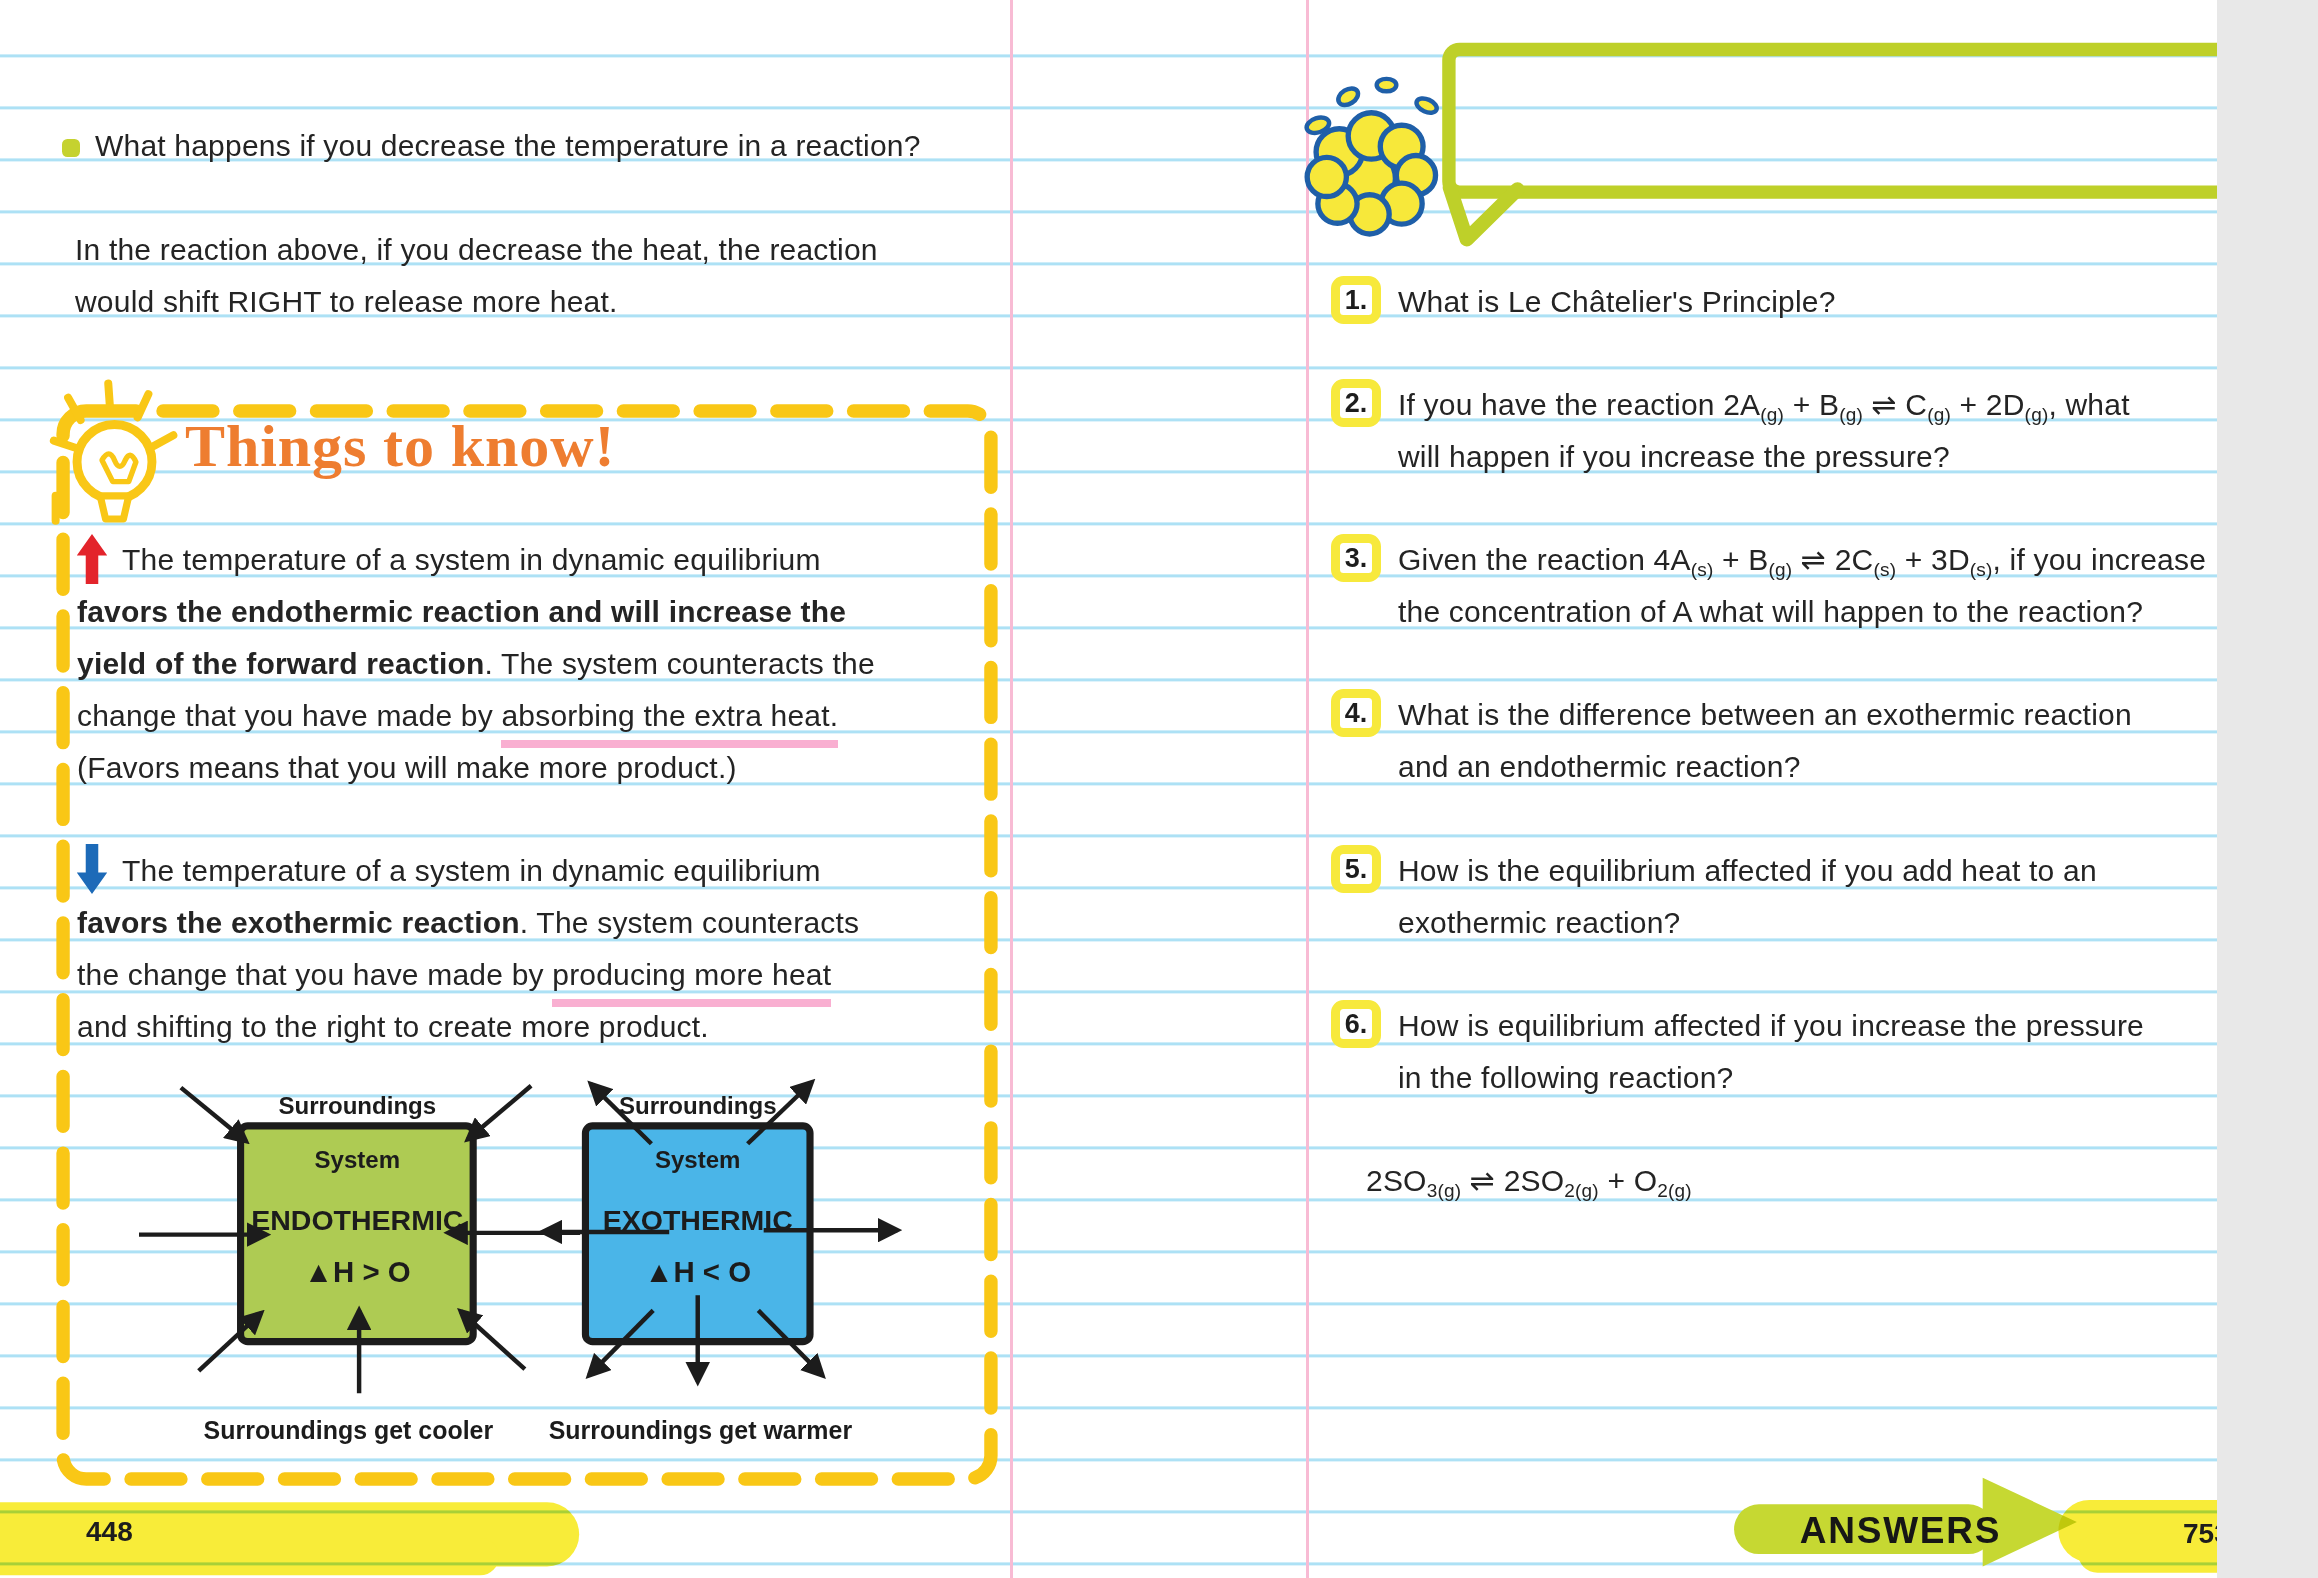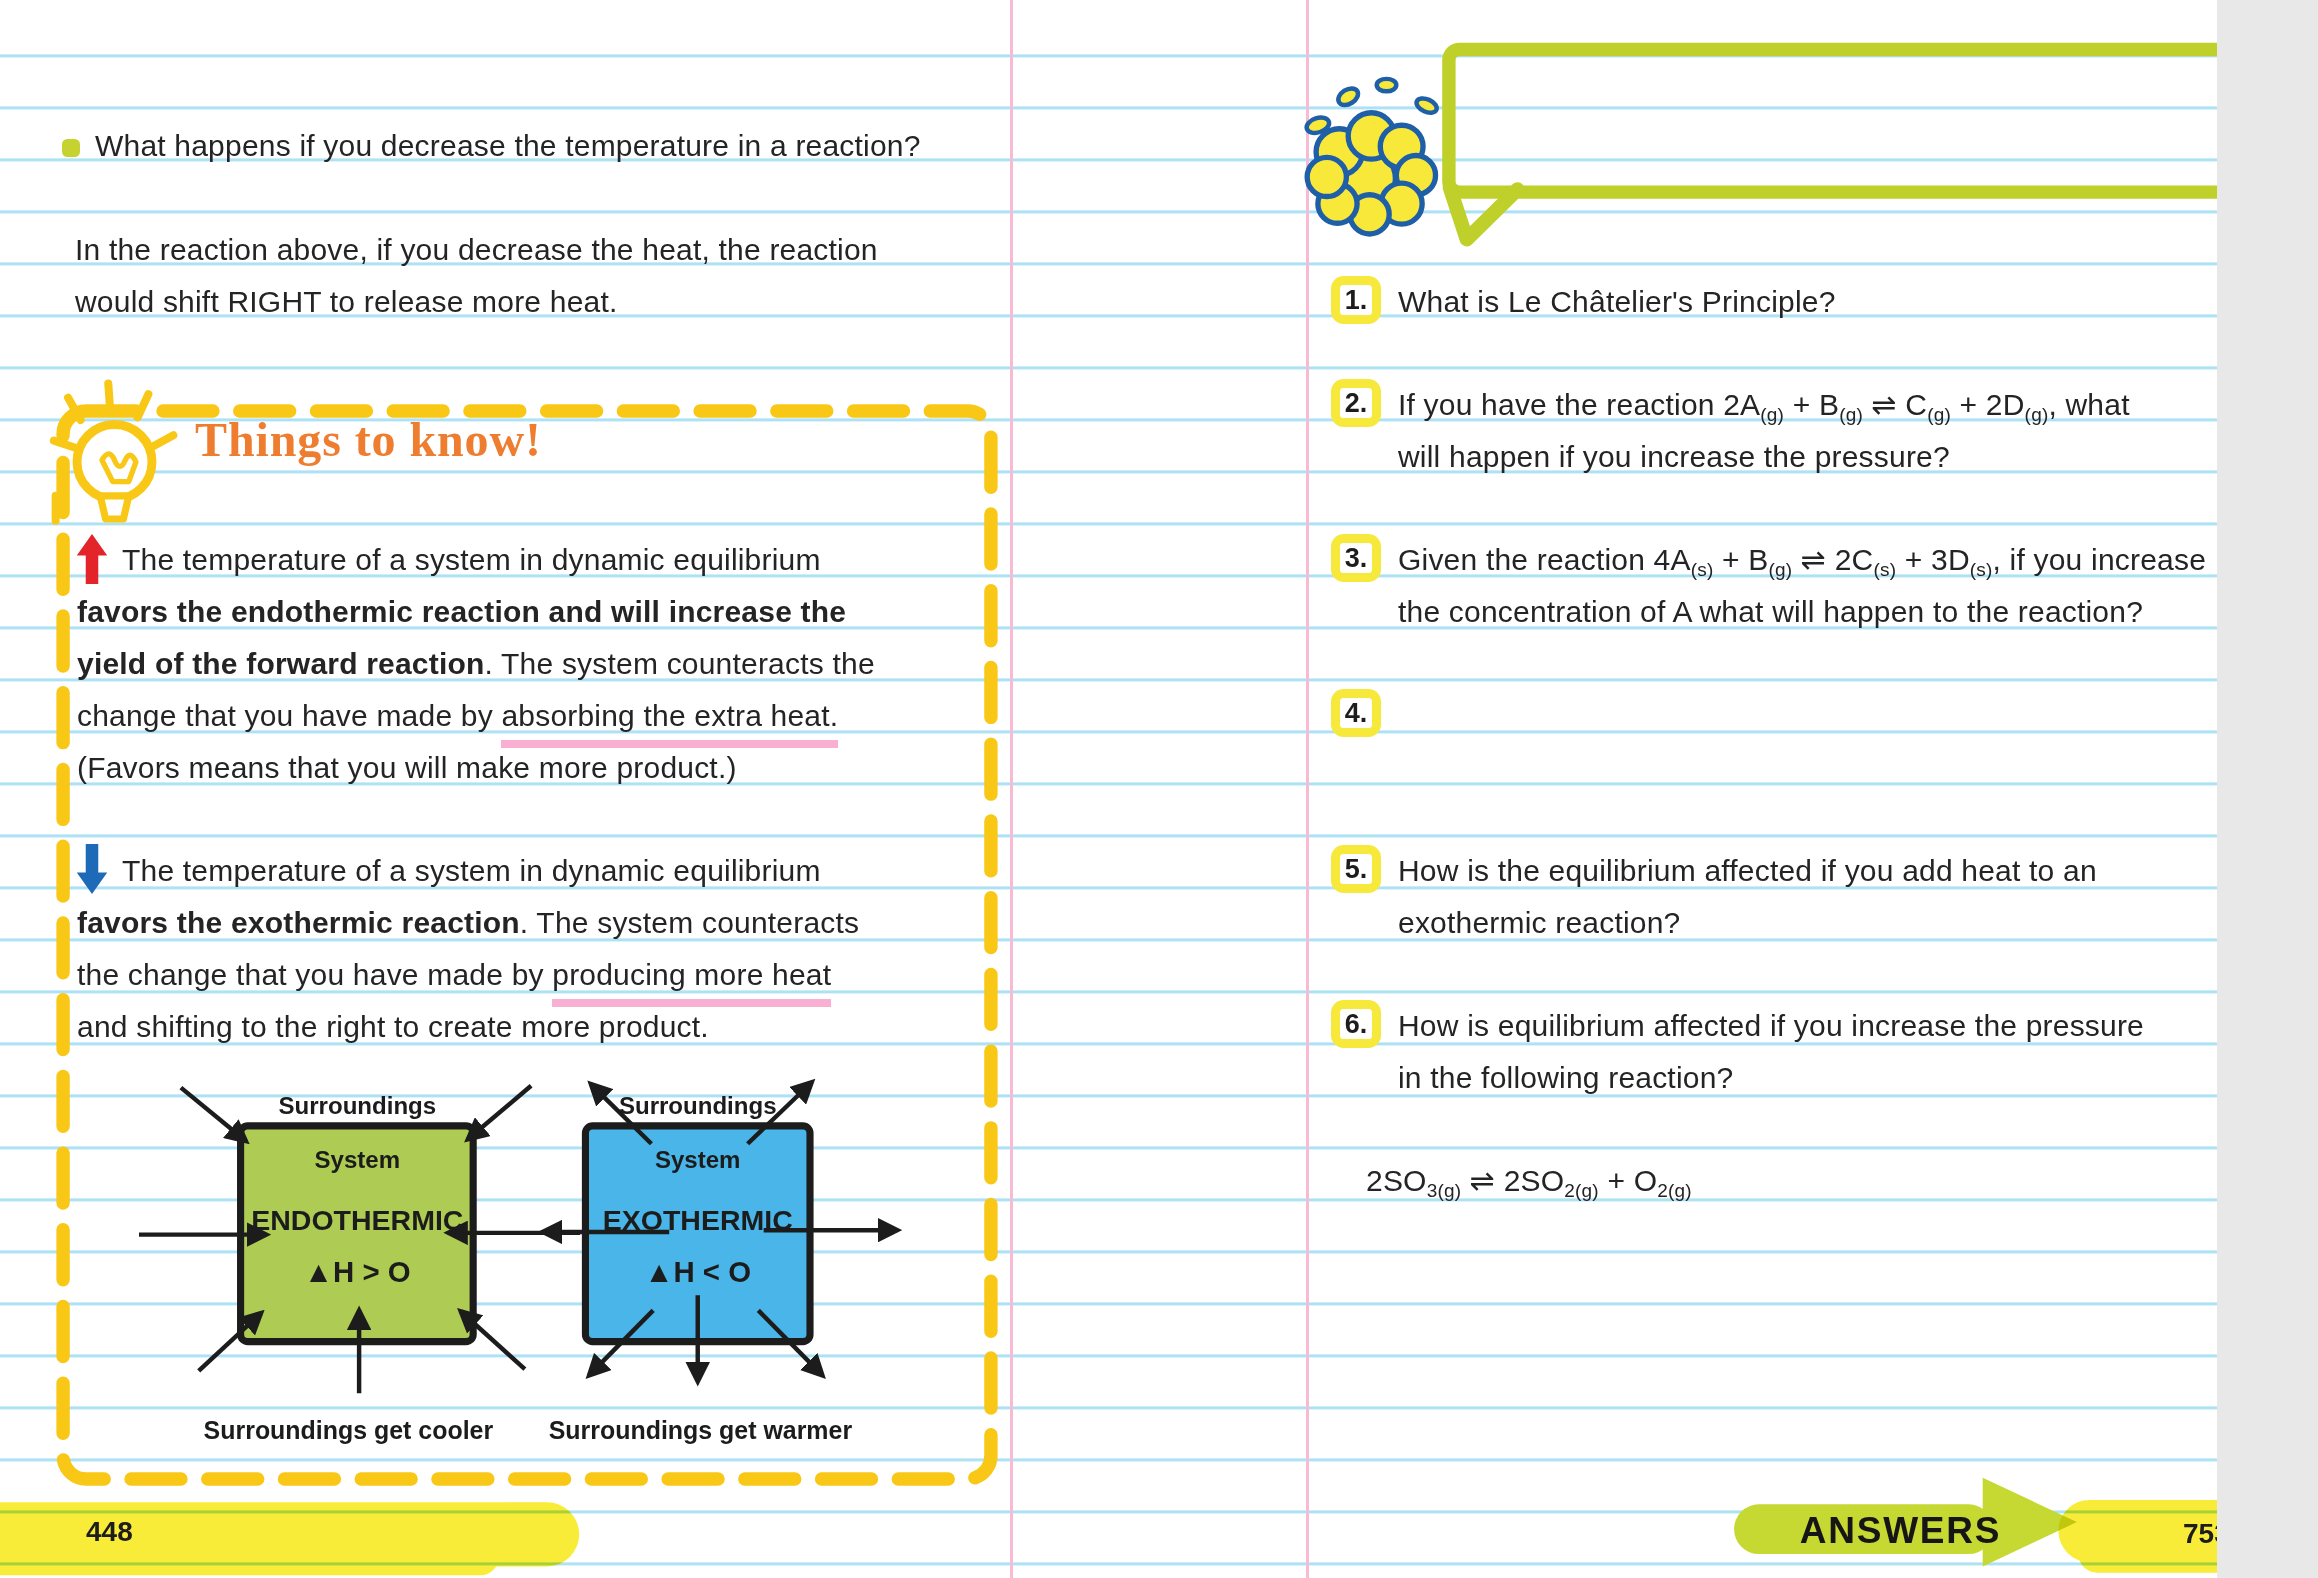--- a/index.html
+++ b/index.html
@@ -10,22 +10,22 @@
     background-position:0 5.4px;
     font-family:"Liberation Sans","DejaVu Sans",sans-serif;color:#222;
   }
   .vline{position:absolute;top:0;bottom:0;width:2.7px;background:#f8bbd4;}
   .txt{position:absolute;font-size:30px;line-height:52px;color:#242424;letter-spacing:0.2px;white-space:nowrap;}
   .txt b{font-weight:700;}
   sub{font-size:19px;vertical-align:-6.2px;line-height:0;}
   .pink-underline{border-bottom:8px solid #f9afd1;padding-bottom:8px;}
   .bullet-sq{position:absolute;width:18px;height:18px;border-radius:5.4px;background:#c5d22f;}
   .dashed-box{position:absolute;left:55px;top:403px;width:944px;height:1084px;pointer-events:none;}
-  .ttk-title{position:absolute;left:195px;top:412px;font-family:"Liberation Serif","DejaVu Serif",serif;
-    font-weight:700;font-size:48px;color:#ee7d30;letter-spacing:0.9px;}
+  .ttk-title{position:absolute;left:185px;top:412px;font-family:"Liberation Serif","DejaVu Serif",serif;
+    font-weight:700;font-size:60px;color:#ee7d30;letter-spacing:0.9px;}
   .mini-arrow{position:absolute;}
   .badge{position:absolute;left:1331px;width:32px;height:30px;border:9.8px solid #f7e93c;border-radius:12.5px;
     background:#fff;display:flex;align-items:center;justify-content:center;
     font-weight:700;font-size:27px;color:#1d1d1d;}
   .hdr-words{position:absolute;left:1467px;top:55px;width:778px;height:130px;display:flex;
     align-items:center;justify-content:center;gap:18px;color:#e4242d;}
   .hdr-big{font-size:77px;font-weight:700;transform:scaleY(1.08);letter-spacing:-1.8px;}
   .hdr-small{font-size:41px;font-weight:700;margin-top:9px;}
   .answers-label{position:absolute;left:1773px;top:1510px;width:255px;text-align:center;
     font-size:37px;font-weight:800;letter-spacing:1.8px;color:#161616;}
@@ -156,20 +156,21 @@
   <div class="badge" style="top:276px;">1.</div>
   <div class="txt" style="left:1398px;top:276px;">What is Le Châtelier's Principle?</div>
 
   <div class="badge" style="top:379px;">2.</div>
   <div class="txt" style="left:1398px;top:379px;">If you have the reaction 2A<sub>(g)</sub> + B<sub>(g)</sub> ⇌ C<sub>(g)</sub> + 2D<sub>(g)</sub>, what<br>will happen if you increase the pressure?</div>
 
   <div class="badge" style="top:534px;">3.</div>
   <div class="txt" style="left:1398px;top:534px;">Given the reaction 4A<sub>(s)</sub> + B<sub>(g)</sub> ⇌ 2C<sub>(s)</sub> + 3D<sub>(s)</sub>, if you increase<br>the concentration of A what will happen to the reaction?</div>
 
   <div class="badge" style="top:689px;">4.</div>
+  <div class="txt" style="left:1398px;top:689px;">What is the difference between an exothermic reaction<br>and an endothermic reaction?</div>
 
   <div class="badge" style="top:845px;">5.</div>
   <div class="txt" style="left:1398px;top:845px;">How is the equilibrium affected if you add heat to an<br>exothermic reaction?</div>
 
   <div class="badge" style="top:1000px;">6.</div>
   <div class="txt" style="left:1398px;top:1000px;">How is equilibrium affected if you increase the pressure<br>in the following reaction?</div>
 
   <div class="txt" style="left:1366px;top:1155px;">2SO<sub>3(g)</sub> ⇌ 2SO<sub>2(g)</sub> + O<sub>2(g)</sub></div>
 
   <svg style="position:absolute;left:1726px;top:1467px;" width="366" height="111" viewBox="0 0 410 125">

